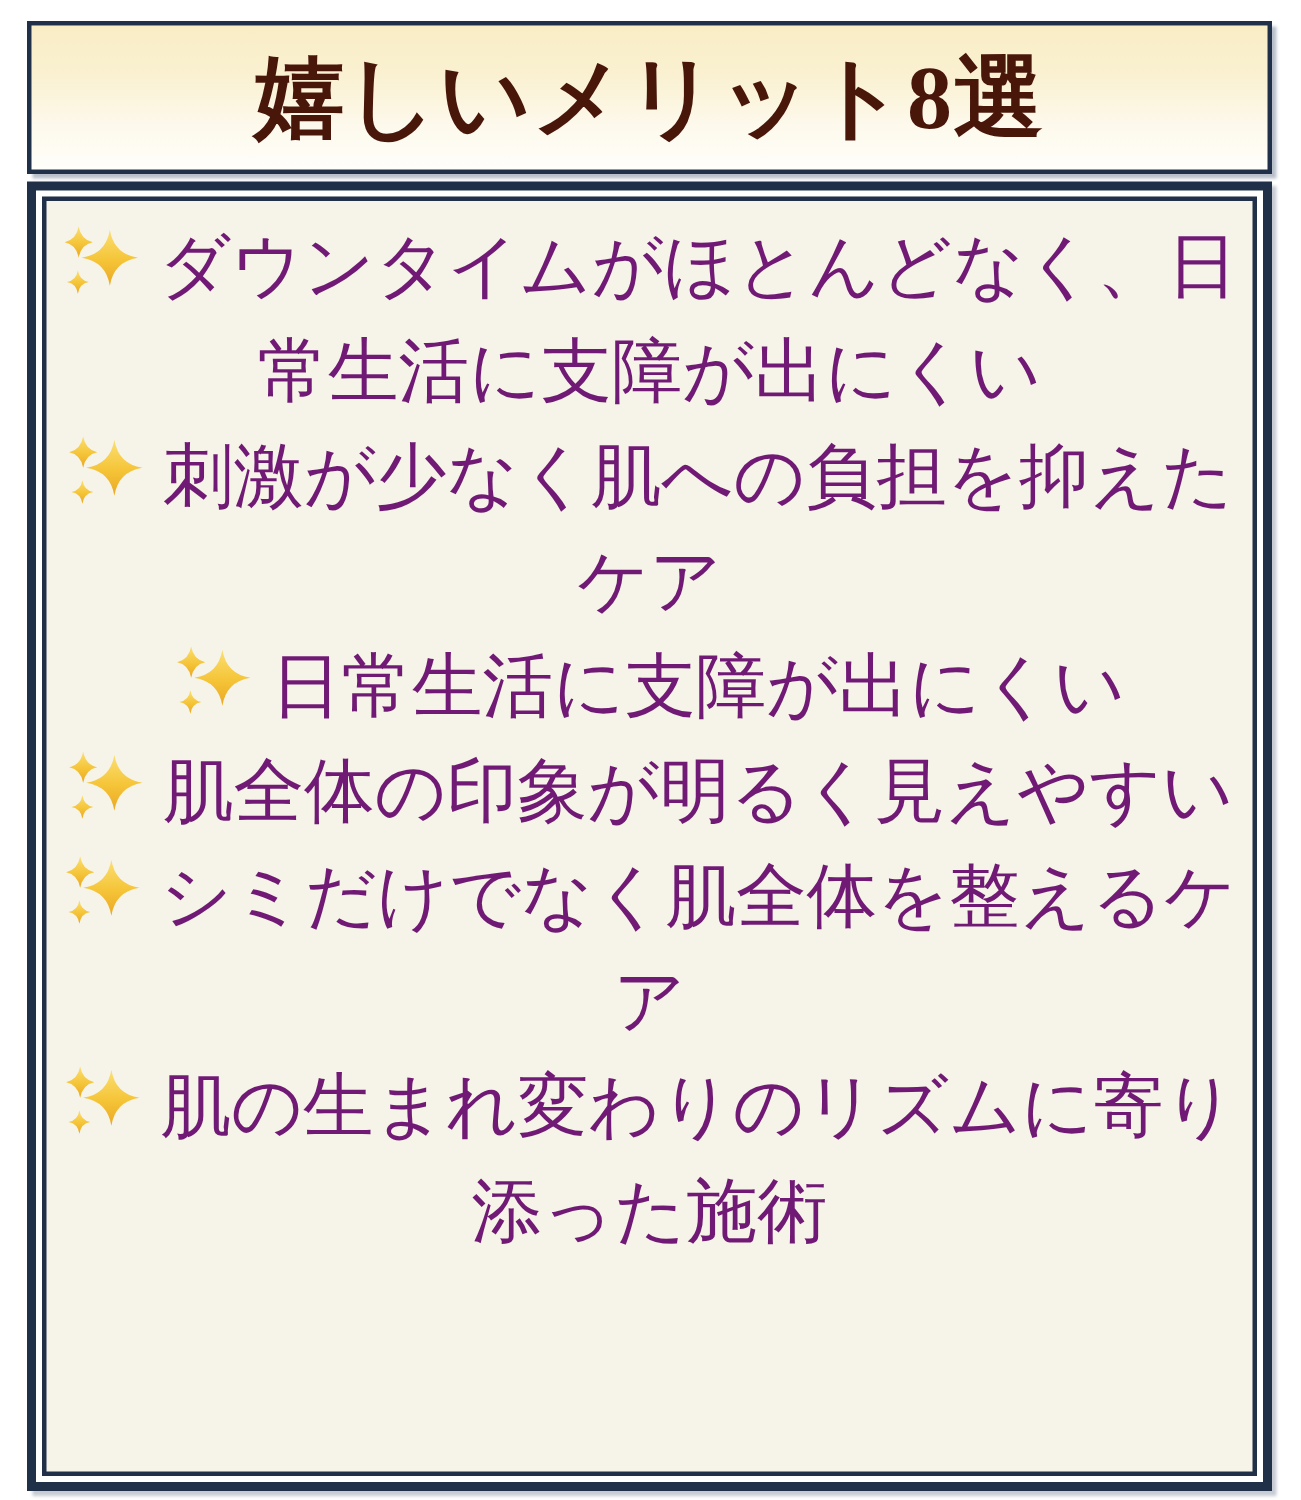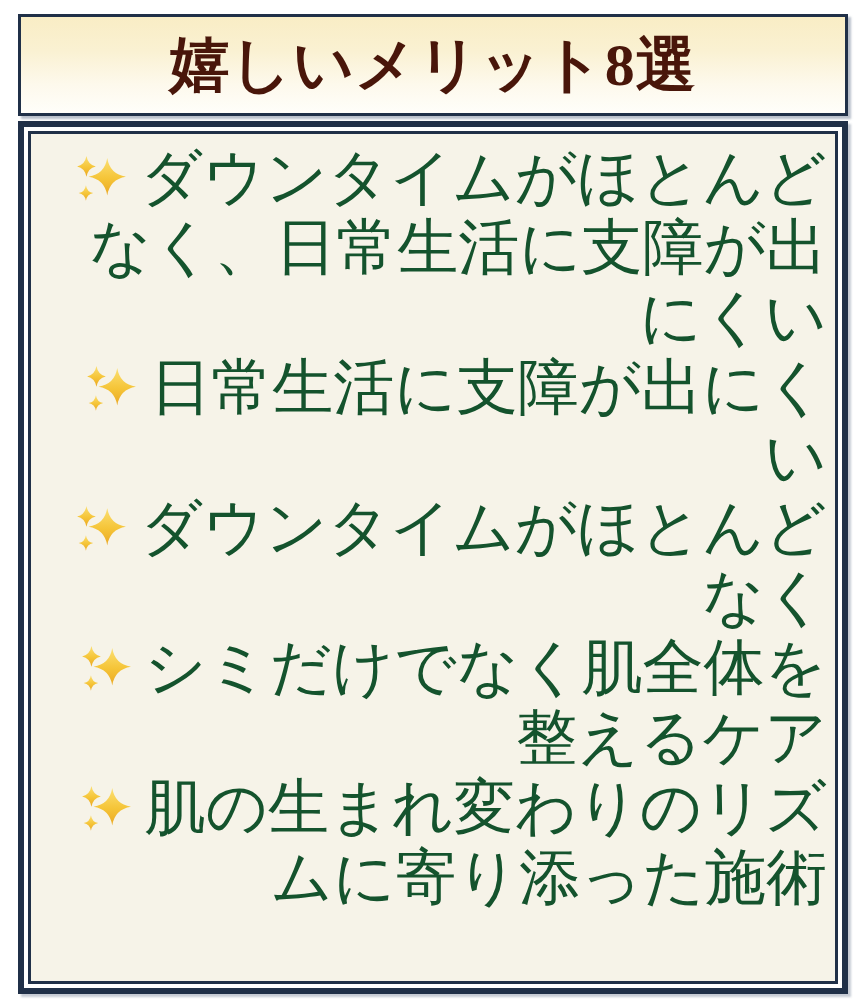--- a/index.html
+++ b/index.html
@@ -53,25 +53,25 @@
   .panel-inner {
     box-sizing: border-box;
     width: 100%;
     height: 100%;
     border: 3px solid #203048;
     background: #f6f3e8;
     padding: 9px 8px 0 8px;
     overflow: hidden;
   }
   .merit-item {
-    font-size: 61px;
+    font-size: 47px;
     line-height: 70px;
-    color: #14532d;
+    color: #701a75;
     letter-spacing: 0px;
-    text-align: right;
+    text-align: center;
   }
   .sparkle {
     display: inline-block;
     width: 52px;
     height: 52px;
     vertical-align: -9px;
     margin-right: 13px;
   }
 </style>
 </head>
@@ -98,28 +98,35 @@
           <path fill="url(#gld)" d="M62,6 Q67,37 98,42 Q67,47 62,78 Q57,47 26,42 Q57,37 62,6 Z"></path>
           <path fill="url(#gld)" d="M22,2 Q25,19 40,22 Q25,25 22,42 Q19,25 4,22 Q19,19 22,2 Z"></path>
           <path fill="url(#gld)" d="M21,58 Q23,71 35,73 Q23,75 21,88 Q19,75 7,73 Q19,71 21,58 Z"></path>
         </svg><span>ダウンタイムがほとんどなく、日常生活に支障が出にくい</span>
       </div>
       <div class="merit-item">
         <svg class="sparkle" viewBox="0 0 100 100" aria-hidden="true">
           <path fill="url(#gld)" d="M62,6 Q67,37 98,42 Q67,47 62,78 Q57,47 26,42 Q57,37 62,6 Z"></path>
           <path fill="url(#gld)" d="M22,2 Q25,19 40,22 Q25,25 22,42 Q19,25 4,22 Q19,19 22,2 Z"></path>
           <path fill="url(#gld)" d="M21,58 Q23,71 35,73 Q23,75 21,88 Q19,75 7,73 Q19,71 21,58 Z"></path>
+        </svg><span>刺激が少なく肌への負担を抑えたケア</span>
+      </div>
+      <div class="merit-item">
+        <svg class="sparkle" viewBox="0 0 100 100" aria-hidden="true">
+          <path fill="url(#gld)" d="M62,6 Q67,37 98,42 Q67,47 62,78 Q57,47 26,42 Q57,37 62,6 Z"></path>
+          <path fill="url(#gld)" d="M22,2 Q25,19 40,22 Q25,25 22,42 Q19,25 4,22 Q19,19 22,2 Z"></path>
+          <path fill="url(#gld)" d="M21,58 Q23,71 35,73 Q23,75 21,88 Q19,75 7,73 Q19,71 21,58 Z"></path>
         </svg><span>日常生活に支障が出にくい</span>
       </div>
       <div class="merit-item">
         <svg class="sparkle" viewBox="0 0 100 100" aria-hidden="true">
           <path fill="url(#gld)" d="M62,6 Q67,37 98,42 Q67,47 62,78 Q57,47 26,42 Q57,37 62,6 Z"></path>
           <path fill="url(#gld)" d="M22,2 Q25,19 40,22 Q25,25 22,42 Q19,25 4,22 Q19,19 22,2 Z"></path>
           <path fill="url(#gld)" d="M21,58 Q23,71 35,73 Q23,75 21,88 Q19,75 7,73 Q19,71 21,58 Z"></path>
-        </svg><span>ダウンタイムがほとんどなく</span>
+        </svg><span>肌全体の印象が明るく見えやすい</span>
       </div>
       <div class="merit-item">
         <svg class="sparkle" viewBox="0 0 100 100" aria-hidden="true">
           <path fill="url(#gld)" d="M62,6 Q67,37 98,42 Q67,47 62,78 Q57,47 26,42 Q57,37 62,6 Z"></path>
           <path fill="url(#gld)" d="M22,2 Q25,19 40,22 Q25,25 22,42 Q19,25 4,22 Q19,19 22,2 Z"></path>
           <path fill="url(#gld)" d="M21,58 Q23,71 35,73 Q23,75 21,88 Q19,75 7,73 Q19,71 21,58 Z"></path>
         </svg><span>シミだけでなく肌全体を整えるケア</span>
       </div>
       <div class="merit-item">
         <svg class="sparkle" viewBox="0 0 100 100" aria-hidden="true">

